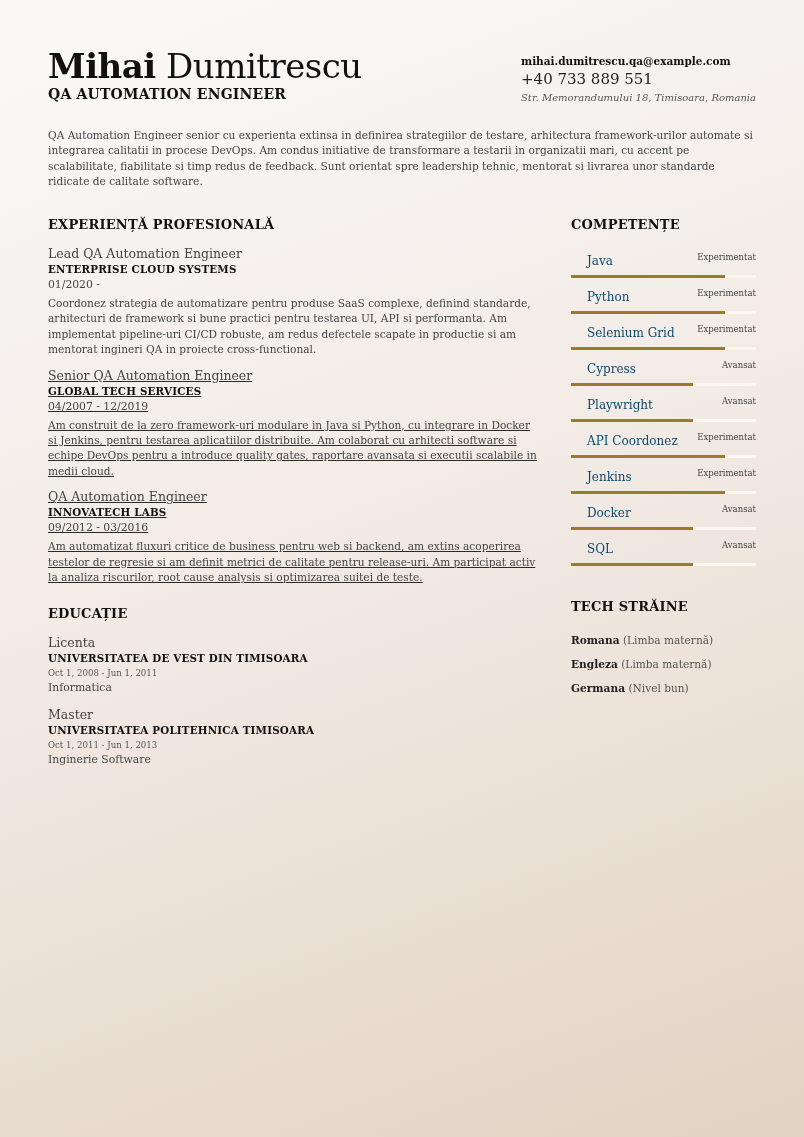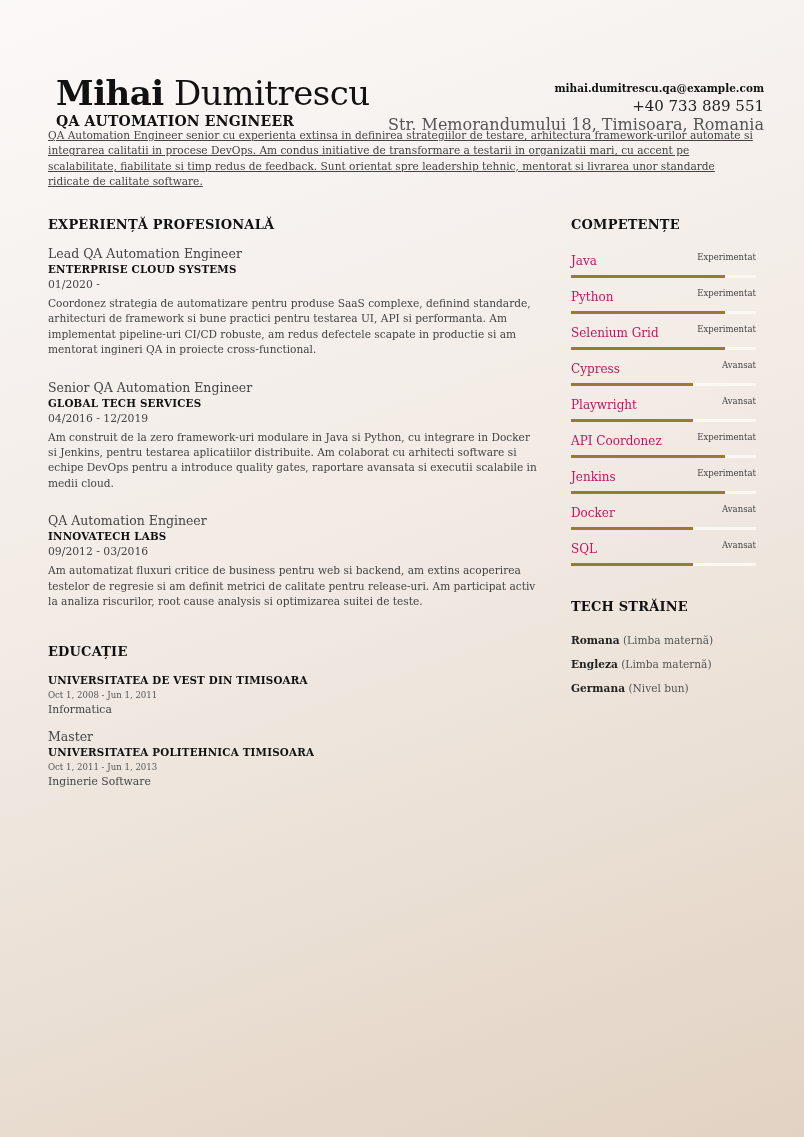--- a/index.html
+++ b/index.html
@@ -7,70 +7,70 @@
     body {
       font-family: "DejaVu Serif", "Liberation Serif", serif;
       color: #2a2a2a;
       background: linear-gradient(160deg, #fbf9f8 0%, #f2ebe6 45%, #e8dccf 80%, #e2d2c3 100%);
       position: relative;
       overflow: hidden;
     }
     .page { position: absolute; left: 48px; top: 0; width: 708px; }
 
     
-    .header { position: absolute; top: 46px; left: 8px; width: 708px; height: 70px; margin-top: 27px; }
+    .header { position: absolute; top: 46px; left: 0; width: 708px; height: 70px; }
     .name {
       position: absolute; left: 0; top: 0;
       font-family: "DejaVu Serif", serif;
       font-size: 34px; line-height: 40px; color: #111; letter-spacing: -0.5px;
     }
     .name .first { font-weight: bold; }
     .name .last { font-weight: normal; }
     .job-title {
       position: absolute; left: 0; top: 40px;
       font-size: 14px; font-weight: bold; color: #111; letter-spacing: 0.2px;
     }
-    .contact { position: absolute; right: 0; top: 8px; text-align: right; }
+    .contact { position: absolute; right: 0; top: 8px; text-align: left; }
     .contact .email { font-size: 10.5px; font-weight: bold; color: #111; line-height: 14px; }
     .contact .phone { font-size: 15px; color: #222; line-height: 20px; margin-top: 1px; }
-    .contact .address { font-size: 16px; color: #555; line-height: 14px; margin-top: 2px; }
+    .contact .address { font-size: 10px; font-style: italic; color: #555; line-height: 14px; margin-top: 2px; }
 
     .summary {
       position: absolute; top: 128px; left: 0; width: 708px;
-      font-size: 10.6px; line-height: 15.4px; color: #444; text-decoration: underline;
+      font-size: 10.6px; line-height: 15.4px; color: #444;
     }
 
     
     .left-col { position: absolute; top: 216px; left: 0; width: 490px; }
     .right-col { position: absolute; top: 216px; left: 523px; width: 185px; }
 
     .section-title {
       font-size: 13px; font-weight: bold; color: #111; letter-spacing: 0.2px;
       line-height: 18px;
     }
 
     .job { margin-top: 12px; }
-    .job + .job { margin-top: 22px; }
+    .job + .job { margin-top: 10px; text-decoration: underline; }
     .job-role { font-size: 12.5px; color: #444; line-height: 16px; }
     .job-company { font-size: 10.3px; font-weight: bold; color: #111; line-height: 15px; letter-spacing: 0.2px; }
     .job-dates { font-size: 10.8px; color: #444; line-height: 15px; }
     .job-desc { font-size: 10.6px; color: #444; line-height: 15.4px; margin-top: 4px; }
 
-    .edu-section { margin-top: 34px; }
+    .edu-section { margin-top: 20px; }
     .edu { margin-top: 12px; }
     .edu + .edu { margin-top: 12px; }
     .edu-degree { font-size: 12.5px; color: #444; line-height: 16px; }
     .edu-school { font-size: 10.3px; font-weight: bold; color: #111; line-height: 15px; letter-spacing: 0.2px; }
     .edu-dates { font-size: 8.6px; color: #555; line-height: 14px; }
     .edu-field { font-size: 10.8px; color: #444; line-height: 15px; }
 
     
     .skills { margin-top: 14px; }
     .skill { position: relative; height: 36px; }
-    .skill-name { position: absolute; left: 0; top: 5px; font-size: 12px; color: #be185d; line-height: 16px; }
+    .skill-name { position: absolute; left: 16px; top: 5px; font-size: 12px; color: #0c4a6e; line-height: 16px; }
     .skill-level { position: absolute; right: 0; top: 3px; font-size: 8.5px; color: #444; line-height: 12px; }
     .skill-track {
       position: absolute; left: 0; top: 27px; width: 185px; height: 3px;
       background: #fbf7f2;
     }
     .skill-fill {
       position: absolute; left: 0; top: 0; height: 3px;
       background: #9a7a2c;
     }
 
@@ -102,35 +102,36 @@
     <div class="job">
       <div class="job-role">Lead QA Automation Engineer</div>
       <div class="job-company">ENTERPRISE CLOUD SYSTEMS</div>
       <div class="job-dates">01/2020 -</div>
       <div class="job-desc">Coordonez strategia de automatizare pentru produse SaaS complexe, definind standarde, arhitecturi de framework si bune practici pentru testarea UI, API si performanta. Am implementat pipeline-uri CI/CD robuste, am redus defectele scapate in productie si am mentorat ingineri QA in proiecte cross-functional.</div>
     </div>
 
     <div class="job">
       <div class="job-role">Senior QA Automation Engineer</div>
       <div class="job-company">GLOBAL TECH SERVICES</div>
-      <div class="job-dates">04/2016 - 12/2019</div>
+      <div class="job-dates">04/2007 - 12/2019</div>
       <div class="job-desc">Am construit de la zero framework-uri modulare in Java si Python, cu integrare in Docker si Jenkins, pentru testarea aplicatiilor distribuite. Am colaborat cu arhitecti software si echipe DevOps pentru a introduce quality gates, raportare avansata si executii scalabile in medii cloud.</div>
     </div>
 
     <div class="job">
       <div class="job-role">QA Automation Engineer</div>
       <div class="job-company">INNOVATECH LABS</div>
       <div class="job-dates">09/2012 - 03/2016</div>
       <div class="job-desc">Am automatizat fluxuri critice de business pentru web si backend, am extins acoperirea testelor de regresie si am definit metrici de calitate pentru release-uri. Am participat activ la analiza riscurilor, root cause analysis si optimizarea suitei de teste.</div>
     </div>
 
     <div class="edu-section">
       <div class="section-title">EDUCAȚIE</div>
 
       <div class="edu">
+        <div class="edu-degree">Licenta</div>
         <div class="edu-school">UNIVERSITATEA DE VEST DIN TIMISOARA</div>
         <div class="edu-dates">Oct 1, 2008 - Jun 1, 2011</div>
         <div class="edu-field">Informatica</div>
       </div>
 
       <div class="edu">
         <div class="edu-degree">Master</div>
         <div class="edu-school">UNIVERSITATEA POLITEHNICA TIMISOARA</div>
         <div class="edu-dates">Oct 1, 2011 - Jun 1, 2013</div>
         <div class="edu-field">Inginerie Software</div>

